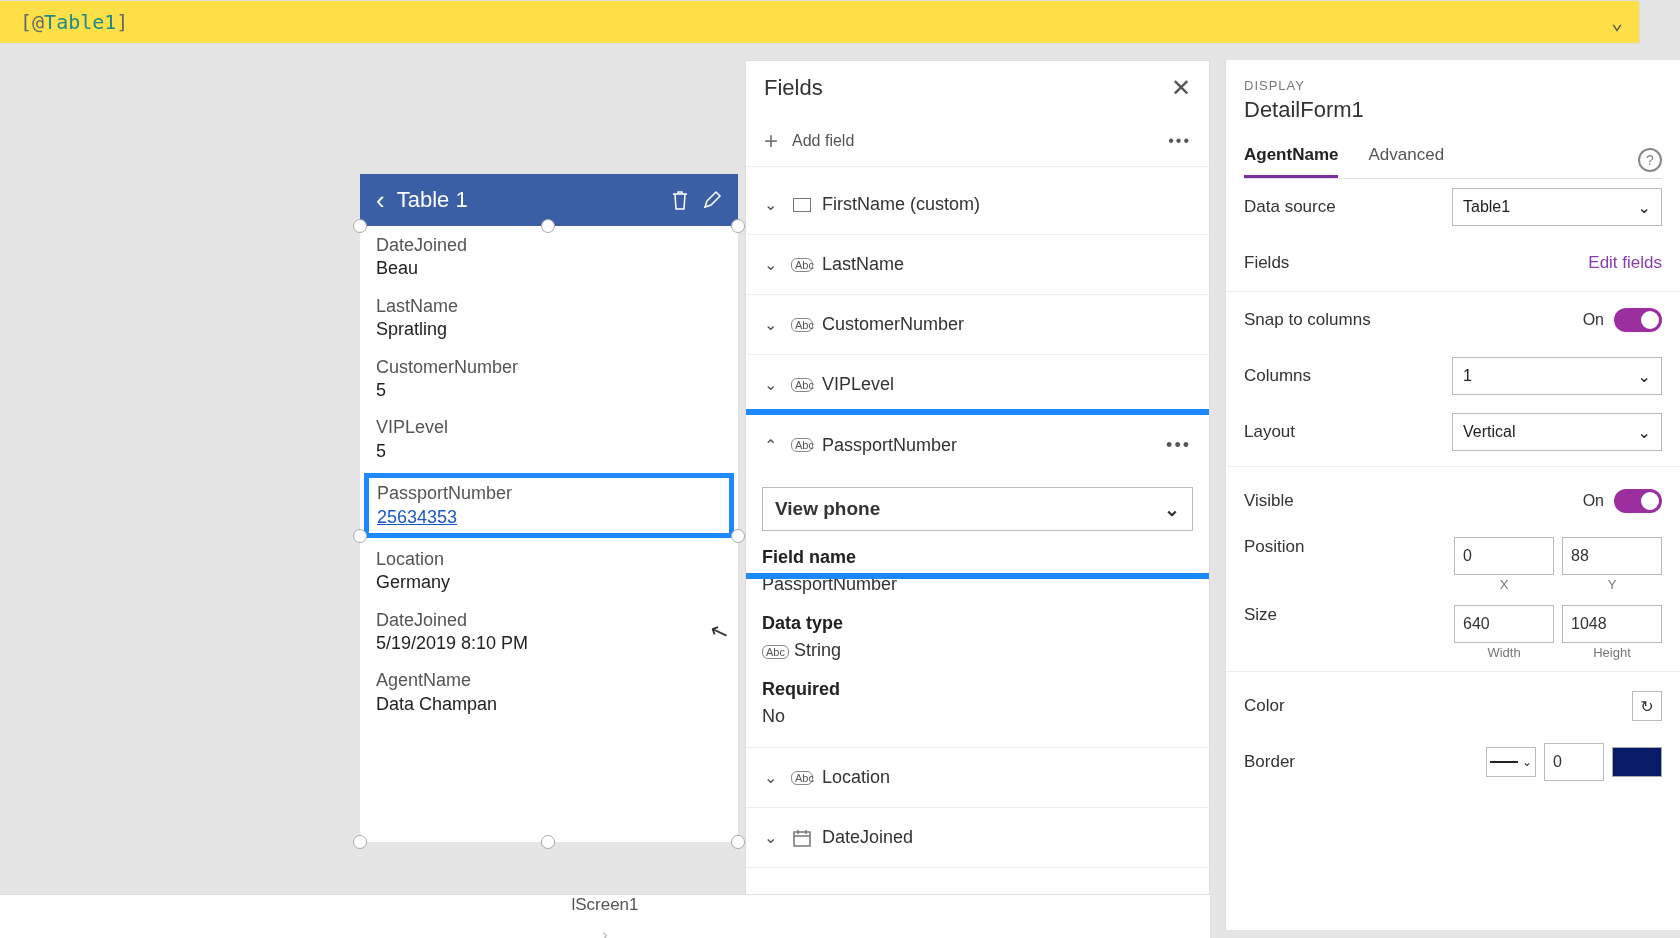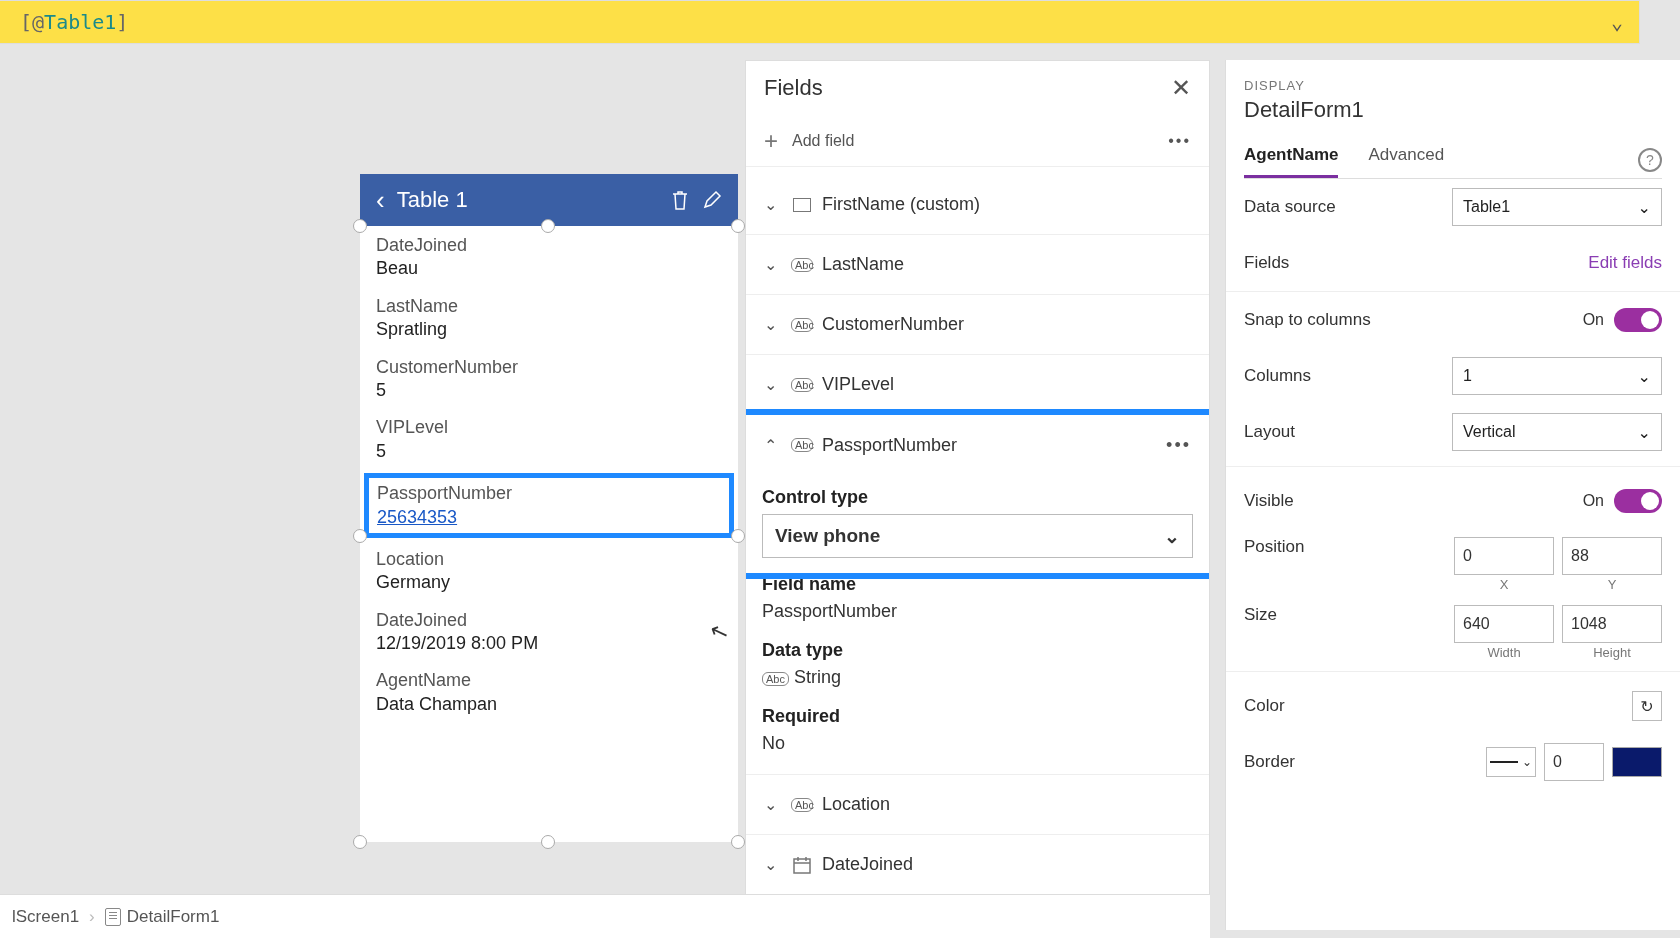--- a/index.html
+++ b/index.html
@@ -213,21 +213,21 @@
   .border-style { width:50px;height:30px;border:1px solid #bbb;display:flex;align-items:center;justify-content:center;cursor:pointer;}
   .border-style .line{width:28px;height:2px;background:#222;}
   .spin-icon { width:30px;height:30px;border:1px solid #bbb;display:flex;align-items:center;justify-content:center;cursor:pointer;}
 
   
   .breadcrumb {
     position:absolute; bottom:0; left:0;
     height:44px; width:1210px; background:#fff;
     border-top:1px solid #ddd;
     display:flex; align-items:center; padding:0 12px;
-    font-size:17px; color:#555; gap:10px;
+    font-size:17px; color:#555; gap:10px;flex-direction:column;
   }
   .breadcrumb .crumb{display:flex;align-items:center;gap:6px;cursor:pointer;}
   .breadcrumb .sep{color:#bbb;}
   .doc-icon{width:16px;height:18px;border:1px solid #888;border-radius:2px;position:relative;}
   .doc-icon::before{content:"";position:absolute;top:3px;left:3px;width:8px;height:1px;background:#888;box-shadow:0 3px 0 #888,0 6px 0 #888;}
 
 </style>
 </head>
 <body>
 
@@ -268,21 +268,21 @@
       <div class="passport-box">
         <div class="field-label">PassportNumber</div>
         <div class="field-value">25634353</div>
       </div>
       <div class="field-block">
         <div class="field-label">Location</div>
         <div class="field-value">Germany</div>
       </div>
       <div class="field-block">
         <div class="field-label">DateJoined</div>
-        <div class="field-value">12/19/2019 8:00 PM</div>
+        <div class="field-value">5/19/2019 8:10 PM</div>
       </div>
       <div class="field-block">
         <div class="field-label">AgentName</div>
         <div class="field-value">Data Champan</div>
       </div>
     </div>
 
     <div class="sel-handle" style="left:-7px;top:45px"></div>
     <div class="sel-handle" style="left:181px;top:45px"></div>
     <div class="sel-handle" style="left:371px;top:45px"></div>
@@ -338,21 +338,20 @@
   <div style="position:relative">
     <div class="fp-item" style="border-bottom:none">
       <span class="chev">⌃</span>
       <span class="ico">
           <span class="type-badge">Abc</span>
         </span>
       <span>PassportNumber</span>
       <span class="dots">•••</span>
     </div>
     <div class="fp-expanded">
-      <div class="section-label">Control type</div>
       <div class="select-box">
         <span>View phone</span>
         <span>⌄</span>
       </div>
       <div style="height:16px"></div>
       <div class="section-label">Field name</div>
       <div class="section-value">PassportNumber</div>
       <div class="section-label">Data type</div>
       <div class="section-value">
         <span class="type-badge">Abc</span>

